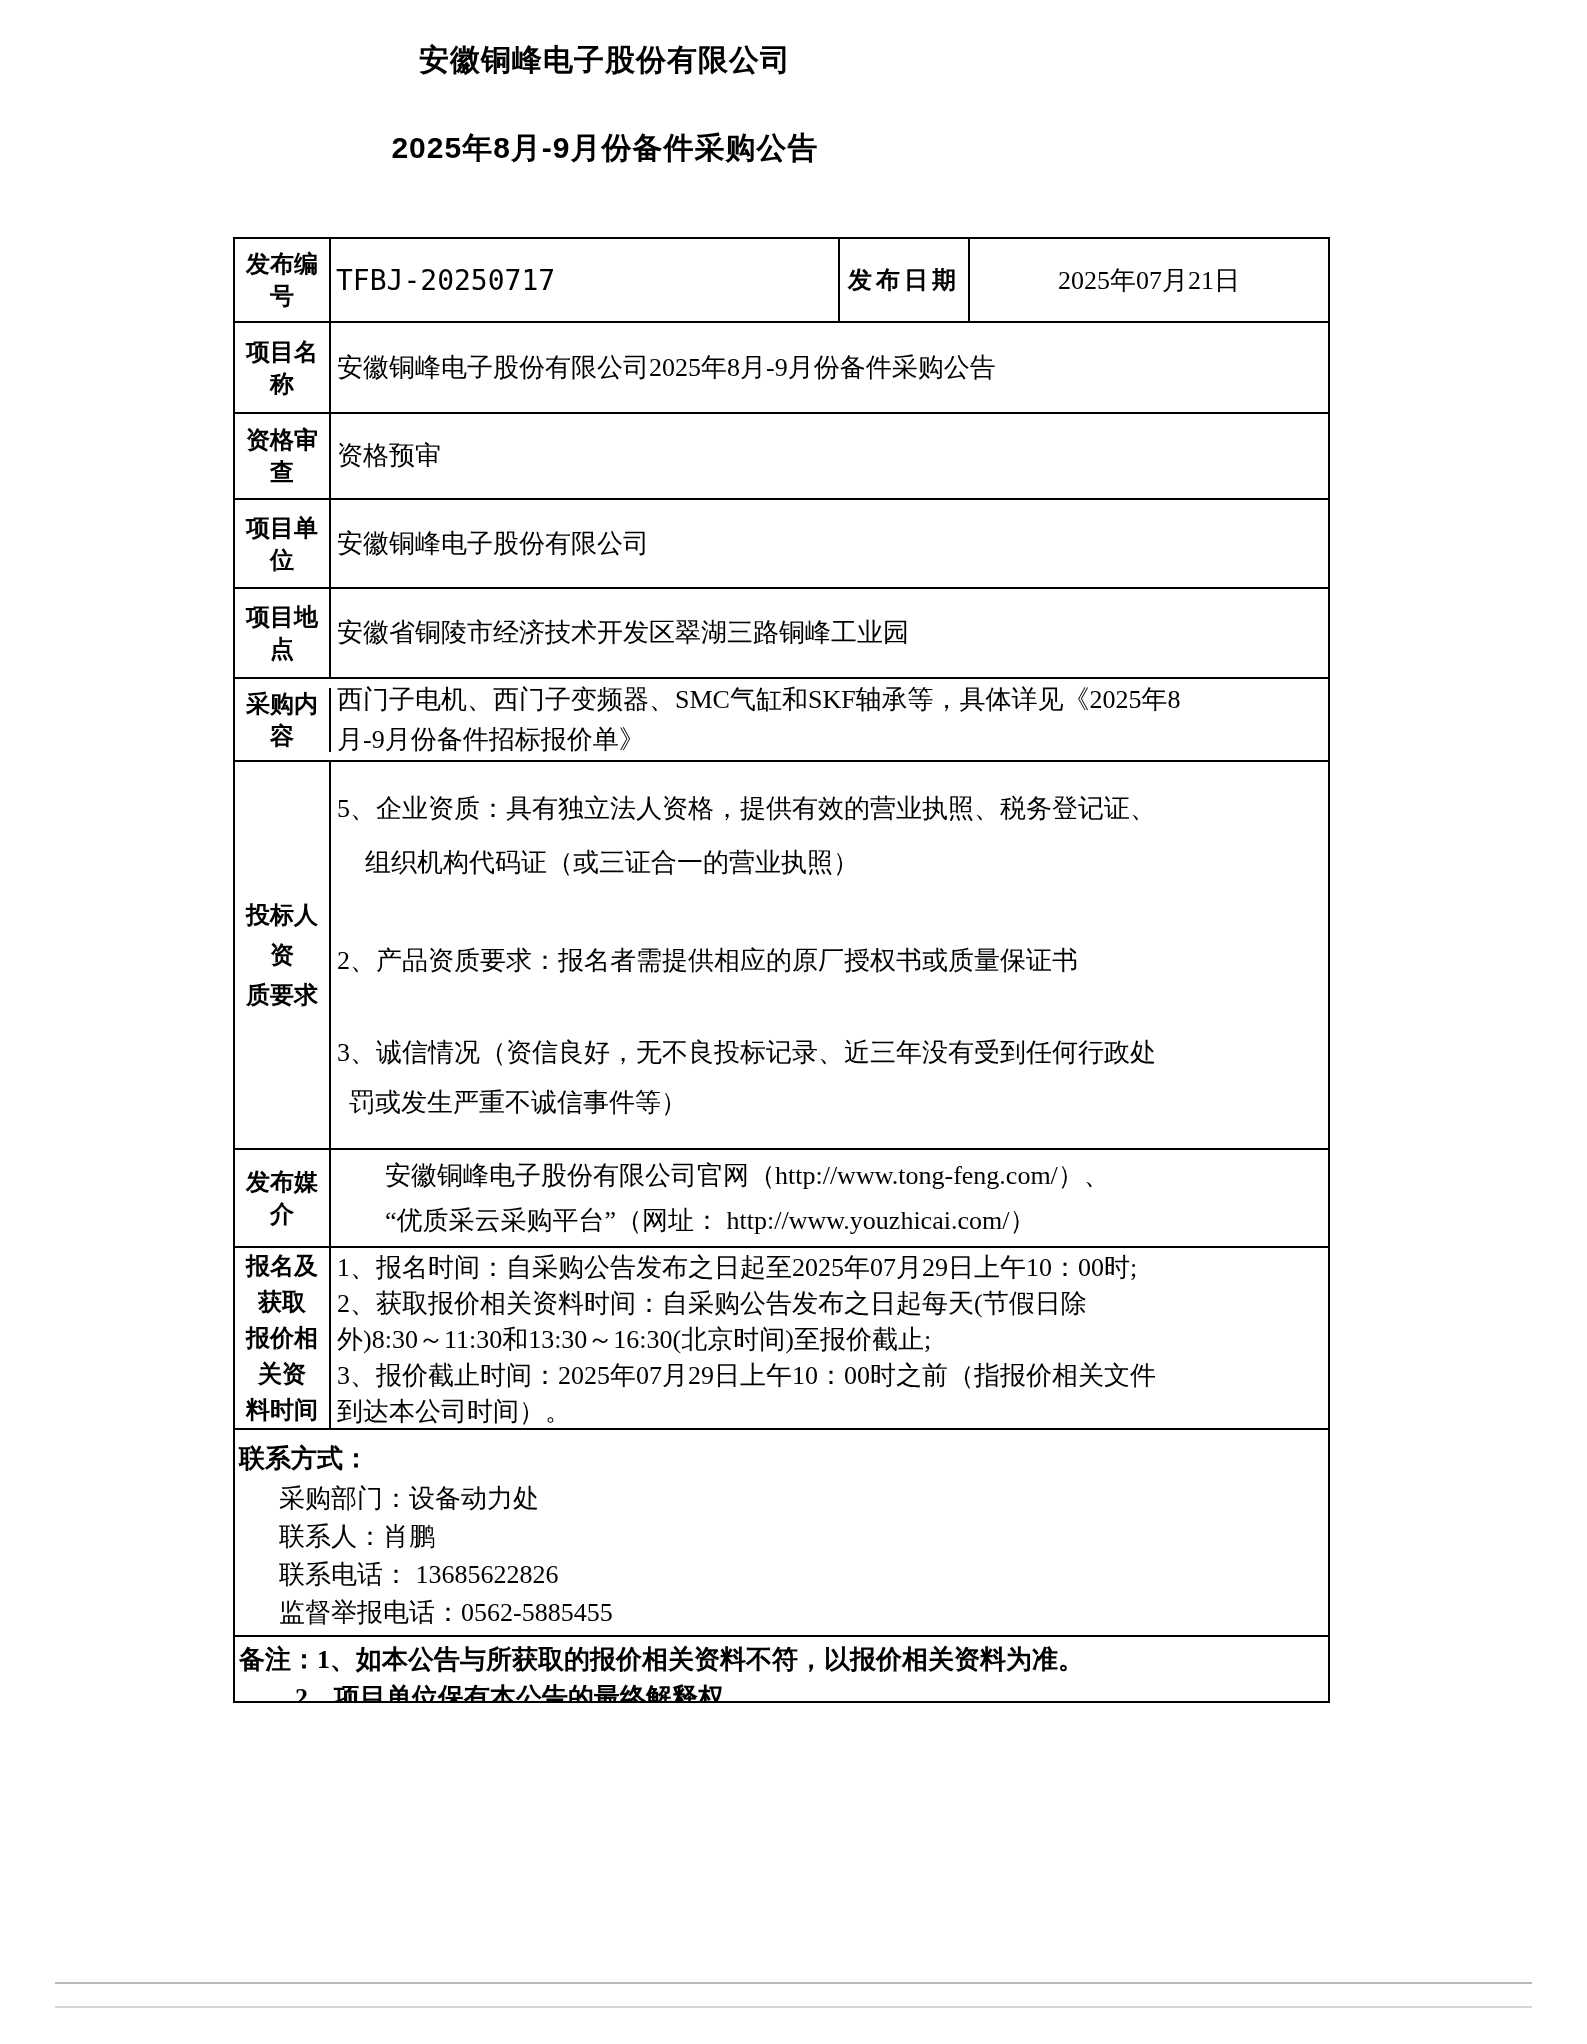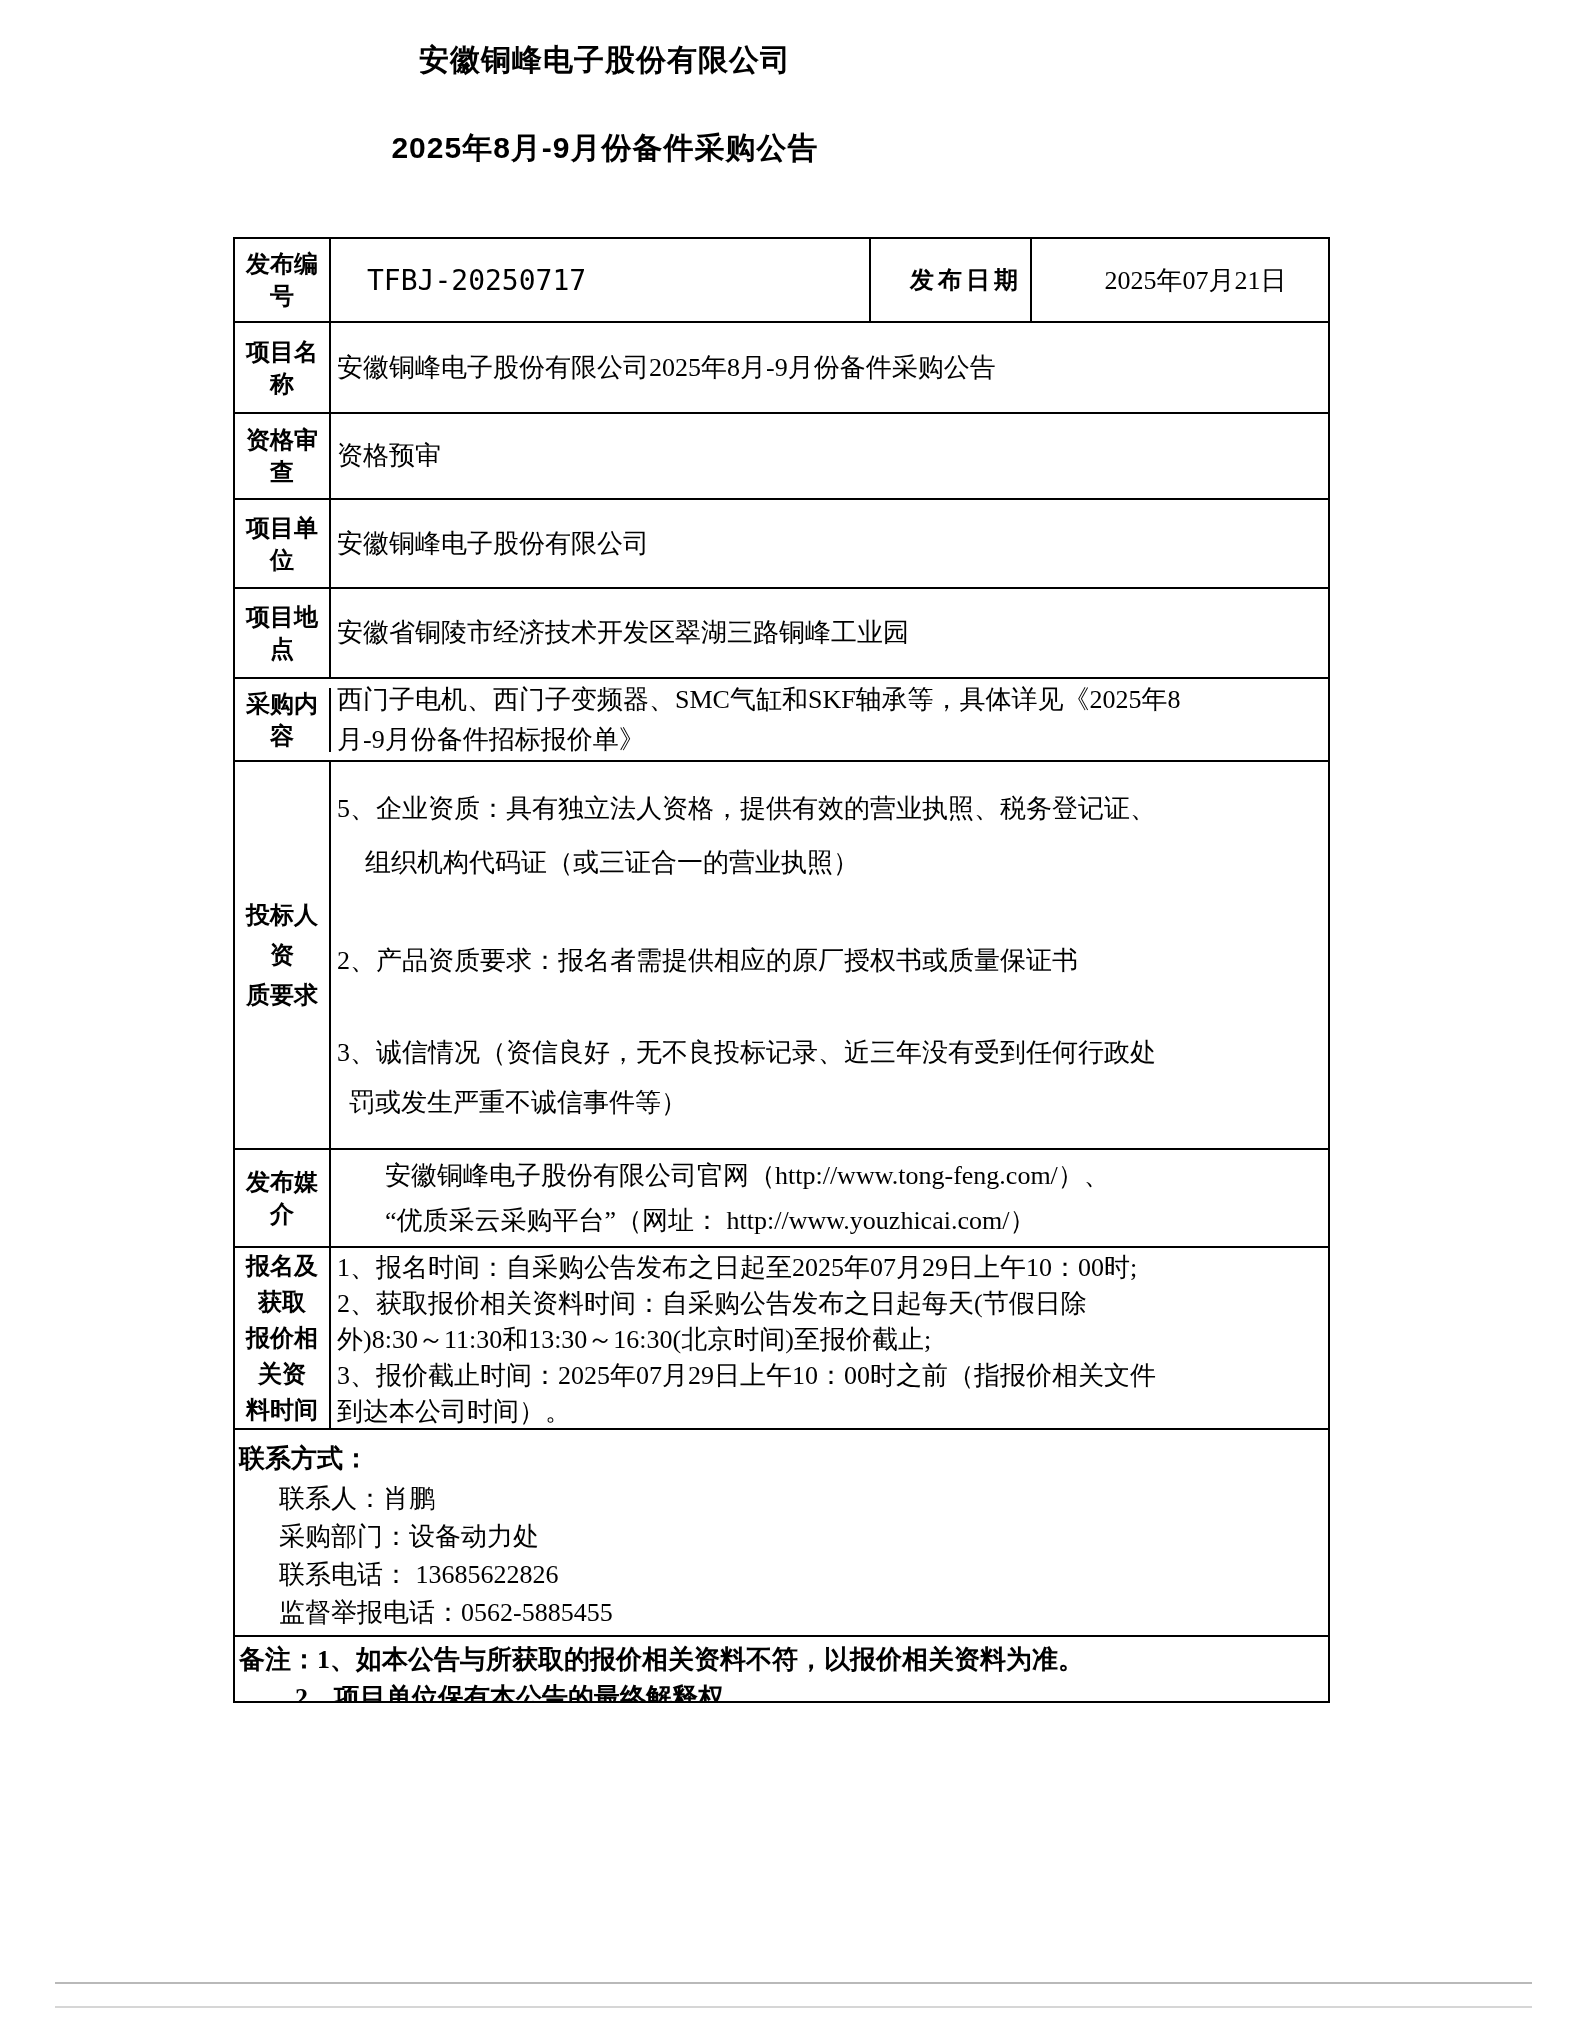--- a/index.html
+++ b/index.html
@@ -70,21 +70,21 @@
   }
   .label-cell .lbl-line { line-height: 40px; }
   .content-cell {
     flex: 1 1 auto;
     display: flex;
     flex-direction: column;
     justify-content: center;
     padding-left: 6px;
     font-size: 26px;
   }
-  .r1 { height: 84px; gap: 31px; }
+  .r1 { height: 84px; }
   .r2 { height: 91px; }
   .r3 { height: 86px; }
   .r4 { height: 89px; }
   .r5 { height: 90px; }
   .r6 { height: 83px; align-items: center; }
   .r7 { height: 388px; }
   .r8 { height: 98px; gap: 48px; }
   .r9 { height: 182px; }
   .r10 { height: 207px; }
   .r11 { height: 64px; }
@@ -244,22 +244,22 @@
       <div class="line">2、获取报价相关资料时间：自采购公告发布之日起每天(节假日除</div>
       <div class="line">外)8:30～11:30和13:30～16:30(北京时间)至报价截止;</div>
       <div class="line">3、报价截止时间：2025年07月29日上午10：00时之前（指报价相关文件</div>
       <div class="line">到达本公司时间）。</div>
     </div>
   </div>
 
   <div class="tr r10">
     <div class="cell full-cell">
       <div class="contact-heading">联系方式：</div>
+      <div class="contact-line">采购部门：设备动力处</div>
       <div class="contact-line">联系人：肖鹏</div>
-      <div class="contact-line">采购部门：设备动力处</div>
       <div class="contact-line">联系电话： 13685622826</div>
       <div class="contact-line">监督举报电话：0562-5885455</div>
     </div>
   </div>
 
   <div class="tr r11">
     <div class="cell full-cell remark-cell">
       <div class="remark-line1">备注：1、如本公告与所获取的报价相关资料不符，以报价相关资料为准。</div>
       <div class="remark-line2">2、项目单位保有本公告的最终解释权。</div>
     </div>

